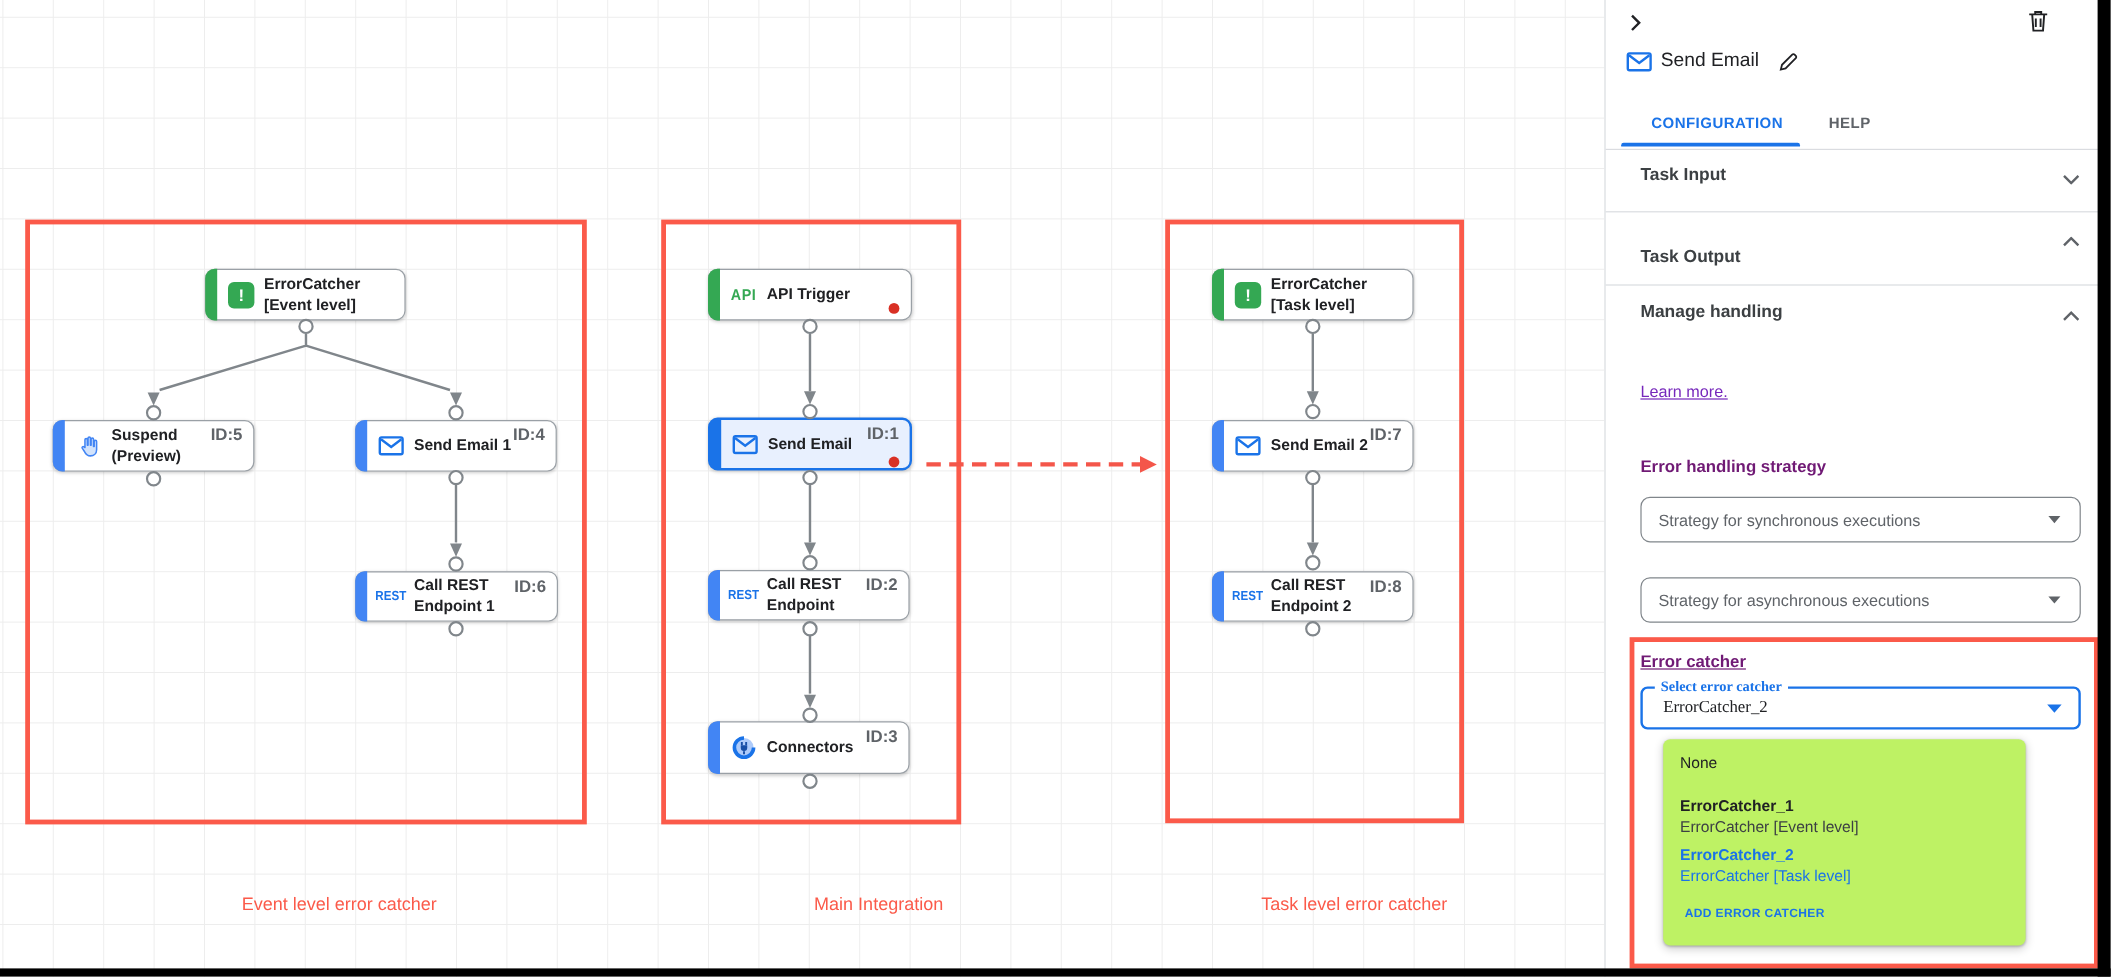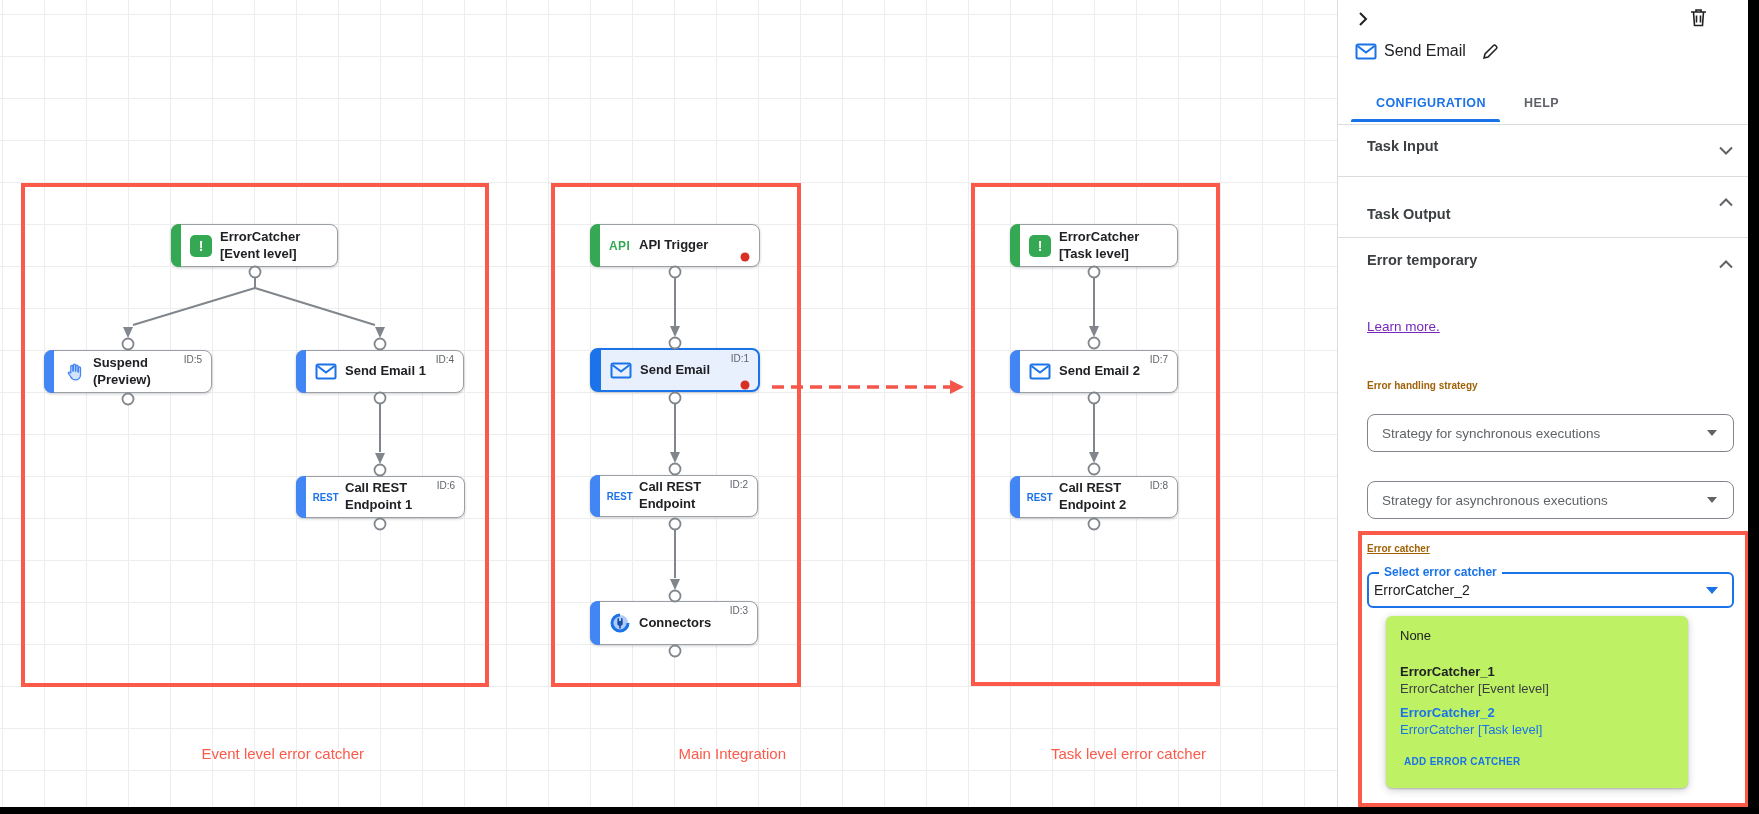--- a/index.html
+++ b/index.html
@@ -18,51 +18,51 @@
   .grouplabel { position:absolute; color:#fb5a4a; font-size:15px; text-align:right; width:220px; z-index:1; }
 
   .edges { position:absolute; left:0; top:0; z-index:3; pointer-events:none; }
 
   .node { position:absolute; background:#fff; border:1px solid #9aa0a6; border-radius:8px;
           box-shadow:0 1px 3px rgba(0,0,0,.20); display:flex; align-items:center; z-index:2; }
   .node .accent { position:absolute; left:-1px; top:-1px; bottom:-1px; width:10px; border-radius:8px 0 0 8px; }
   .accent.blue { background:#4285f4; } .accent.green { background:#34a853; }
   .node .icon { position:absolute; left:15px; width:28px; display:flex; justify-content:center; align-items:center; }
   .node .nlabel { margin-left:48px; width:110px; font-size:13px; font-weight:700; color:#202124; line-height:1.3; }
-  .node .nid { position:absolute; top:3px; right:9px; font-size:10px; color:#5f6368; font-weight:400; }
+  .node .nid { position:absolute; top:3px; right:9px; font-size:14px; color:#5f6368; font-weight:700; }
   .node.selected { background:#e8f0fe; border:2px solid #1a73e8; }
   .node.selected .accent { background:#1a73e8; }
 
   .erricon { width:22px; height:22px; background:#34a853; border-radius:5px; color:#fff;
              font-weight:700; font-size:14px; display:flex; align-items:center; justify-content:center; }
   .apitext { color:#34a853; font-weight:700; font-size:13px; letter-spacing:.5px; transform:scaleX(.92); }
   .resttext { color:#1a73e8; font-weight:700; font-size:11px; transform:scaleX(.88); }
 
   
   .panel { position:absolute; left:1337px; top:0; width:412px; height:814px; background:#fff;
            border-left:1px solid #dadce0; z-index:4; }
   .ptitle { position:absolute; left:46px; top:42px; font-size:16px; color:#202124; }
   .tab { position:absolute; top:96px; font-size:12.5px; font-weight:700; letter-spacing:.4px; cursor:pointer; }
   .tab.active { color:#1a73e8; } .tab.inactive { color:#5f6368; }
   .tabline { position:absolute; left:13px; top:119px; width:149px; height:3px; background:#1a73e8; border-radius:2px 2px 0 0; }
   .divider { position:absolute; left:0; width:412px; height:1px; background:#dadce0; }
   .sechead { position:absolute; left:29px; font-size:14.5px; font-weight:700; color:#3c4043; }
   .chev { position:absolute; left:381px; }
   .para { position:absolute; left:29px; top:296px; width:358px; font-size:13.5px; color:#202124; line-height:1.55; }
   .learn { color:#7627bb; text-decoration:underline; cursor:pointer;margin-top:12px; }
-  .blabel { position:absolute; left:29px; font-size:10px; font-weight:700; color:#a16207; }
+  .blabel { position:absolute; left:29px; font-size:14px; font-weight:700; color:#701a75; }
   .select { position:absolute; left:29px; width:367px; height:38px; border:1px solid #80868b; border-radius:8px;
             display:flex; align-items:center; font-size:13.5px; color:#5f6368; padding-left:14px; cursor:pointer; }
   .caret-gray { position:absolute; right:16px; width:0; height:0; border-left:5px solid transparent;
             border-right:5px solid transparent; border-top:6px solid #5f6368; }
   .redbox { position:absolute; left:20px; top:531px; width:391px; height:276px; border:4px solid #fb5a4a;
             pointer-events:none; z-index:6; }
   .outsel { position:absolute; left:29px; top:572px; width:367px; height:36px; border:2px solid #1a73e8;
             border-radius:6px; background:#fff; display:flex; align-items:center; font-size:14px; color:#202124;
-            padding-left:5px; cursor:pointer; }
+            padding-left:17px; cursor:pointer;font-family:Liberation Serif, serif; }
   .outsel .flabel { position:absolute; top:-9px; left:10px; background:#fff; padding:0 5px;
             font-size:12px; color:#1a73e8; font-weight:700; }
   .caret-blue { position:absolute; right:14px; width:0; height:0; border-left:6px solid transparent;
             border-right:6px solid transparent; border-top:7px solid #1a73e8; }
   .menu { position:absolute; left:48px; top:616px; width:302px; height:172px; background:#bef264;
           border-radius:6px; box-shadow:0 1px 2px rgba(0,0,0,.2), 0 2px 8px rgba(0,0,0,.2); z-index:5; }
   .mi { position:absolute; left:14px; font-size:13px; color:#202124; cursor:pointer; }
   .mi.name { font-weight:700; }
   .mi.desc { font-weight:400; color:#3c4043; }
   .mi.sel { color:#1a73e8; }
@@ -297,21 +297,21 @@
     <div class="divider" style="top:176px;"></div>
 
     <div class="sechead" style="top:190px;margin-top:16px;">Task Output</div>
     <div class="chev" style="top:193px;">
       <svg width="14" height="9" viewBox="0 0 14 9">
           <path d="M1 7.5 L7 1.5 L13 7.5" fill="none" stroke="#5f6368" stroke-width="2"></path>
         </svg>
     </div>
     <div class="divider" style="top:237px;"></div>
 
-    <div class="sechead" style="top:252px;">Error temporary</div>
+    <div class="sechead" style="top:252px;">Manage handling</div>
     <div class="chev" style="top:255px;">
       <svg width="14" height="9" viewBox="0 0 14 9">
           <path d="M1 7.5 L7 1.5 L13 7.5" fill="none" stroke="#5f6368" stroke-width="2"></path>
         </svg>
     </div>
 
     <div class="para"><br><span class="learn">Learn more.</span></div>
 
     <div class="blabel" style="top:380px;">Error handling strategy</div>
 

